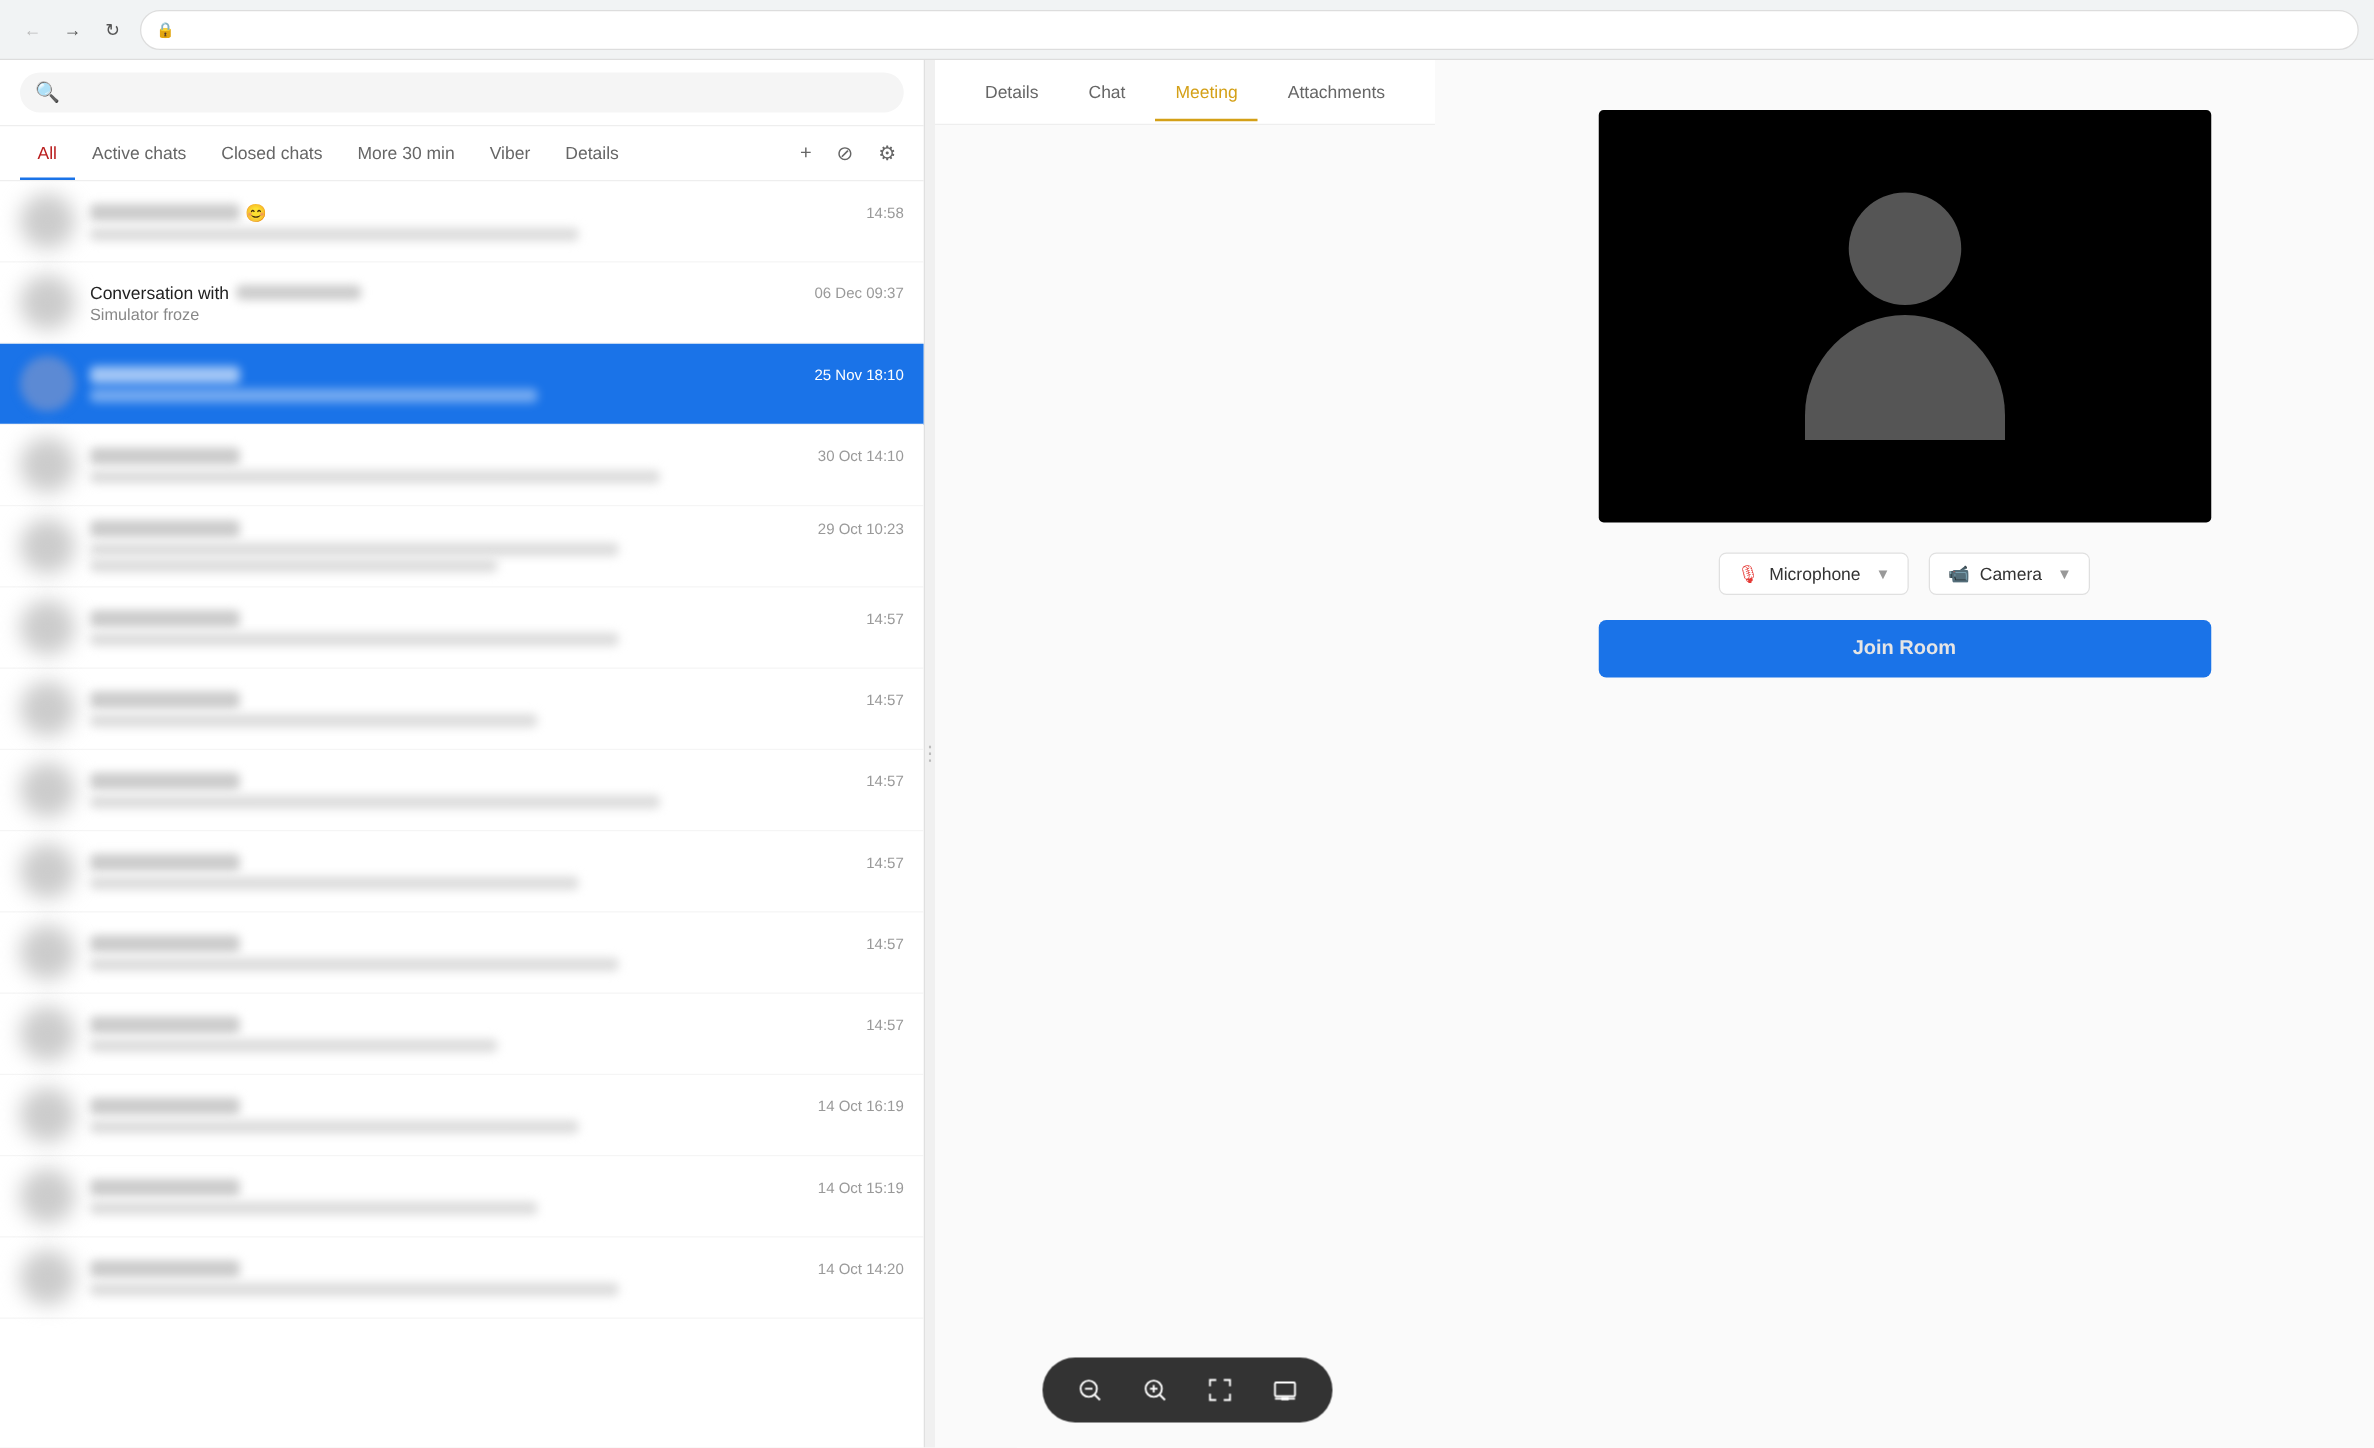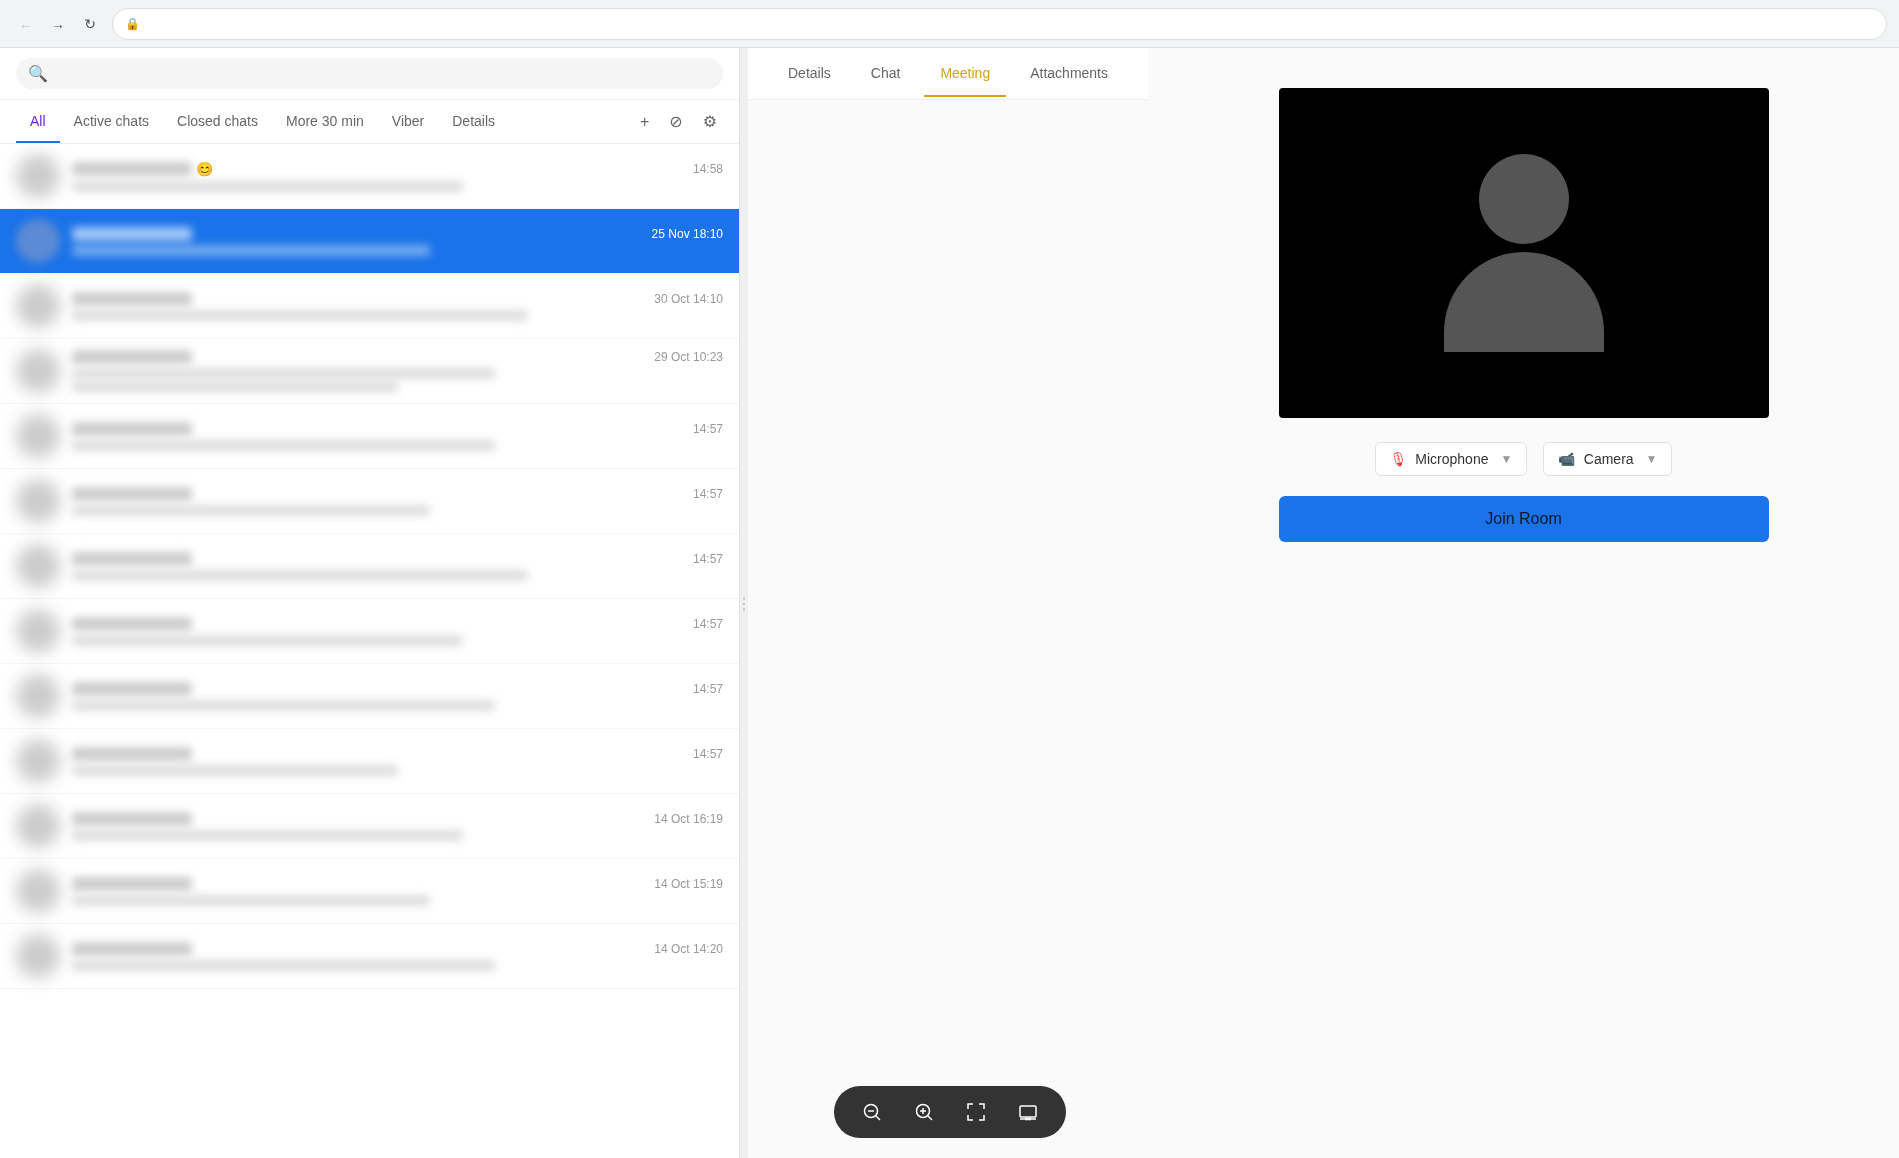--- a/index.html
+++ b/index.html
@@ -103,21 +103,21 @@
     }
     .tab-item {
       padding: 12px 14px;
       font-size: 14px;
       color: #666;
       cursor: pointer;
       border-bottom: 2px solid transparent;
       white-space: nowrap;
     }
     .tab-item.active {
-      color: #6d28d9;
+      color: #b91c1c;
       border-bottom: 2px solid #1a73e8;
       font-weight: 500;
     }
 
     .tabs-actions {
       margin-left: auto;
       display: flex;
       gap: 8px;
       align-items: center;
     }
@@ -256,25 +256,25 @@
       color: #333;
     }
     .control-btn .chevron { color: #999; font-size: 12px; margin-left: 4px; }
     .mic-icon { color: #e53935; }
     .cam-icon { color: #e53935; }
 
     .join-btn {
       width: 490px;
       padding: 14px;
       background: #1a73e8;
-      color: #0f172a;
+      color: #e5e5e5;
       border: none;
       border-radius: 6px;
       font-size: 16px;
-      font-weight: 400;
+      font-weight: 700;
       cursor: pointer;
       text-align: center;
     }
 
     
     .bottom-toolbar {
       position: fixed;
       bottom: 20px;
       left: 50%;
       transform: translateX(-50%);
@@ -348,20 +348,33 @@
             <div style="display:flex;align-items:center;">
               <div class="blurred-name"></div>
               <span class="emoji-badge">😊</span>
             </div>
             <span class="chat-time">14:58</span>
           </div>
           <div class="blurred-preview" style="width:60%;"></div>
         </div>
       </div>
 
+      <div class="chat-item">
+        <div class="chat-avatar blurred"></div>
+        <div class="chat-info">
+          <div class="chat-header-row">
+            <div style="display:flex;align-items:center;gap:6px;">
+              <span class="chat-name">Conversation with</span>
+              <div style="width:100px;height:12px;background:#ccc;border-radius:4px;filter:blur(4px);"></div>
+            </div>
+            <span class="chat-time">06 Dec 09:37</span>
+          </div>
+          <div class="chat-preview">Simulator froze</div>
+        </div>
+      </div>
 
       <div class="chat-item active">
         <div class="chat-avatar" style="background:#5c8ad4;filter:blur(4px);"></div>
         <div class="chat-info">
           <div class="chat-header-row">
             <div class="blurred-name" style="background:rgba(255,255,255,0.6);"></div>
             <span class="chat-time">25 Nov 18:10</span>
           </div>
           <div class="blurred-preview" style="width:55%;background:rgba(255,255,255,0.4);"></div>
         </div>

